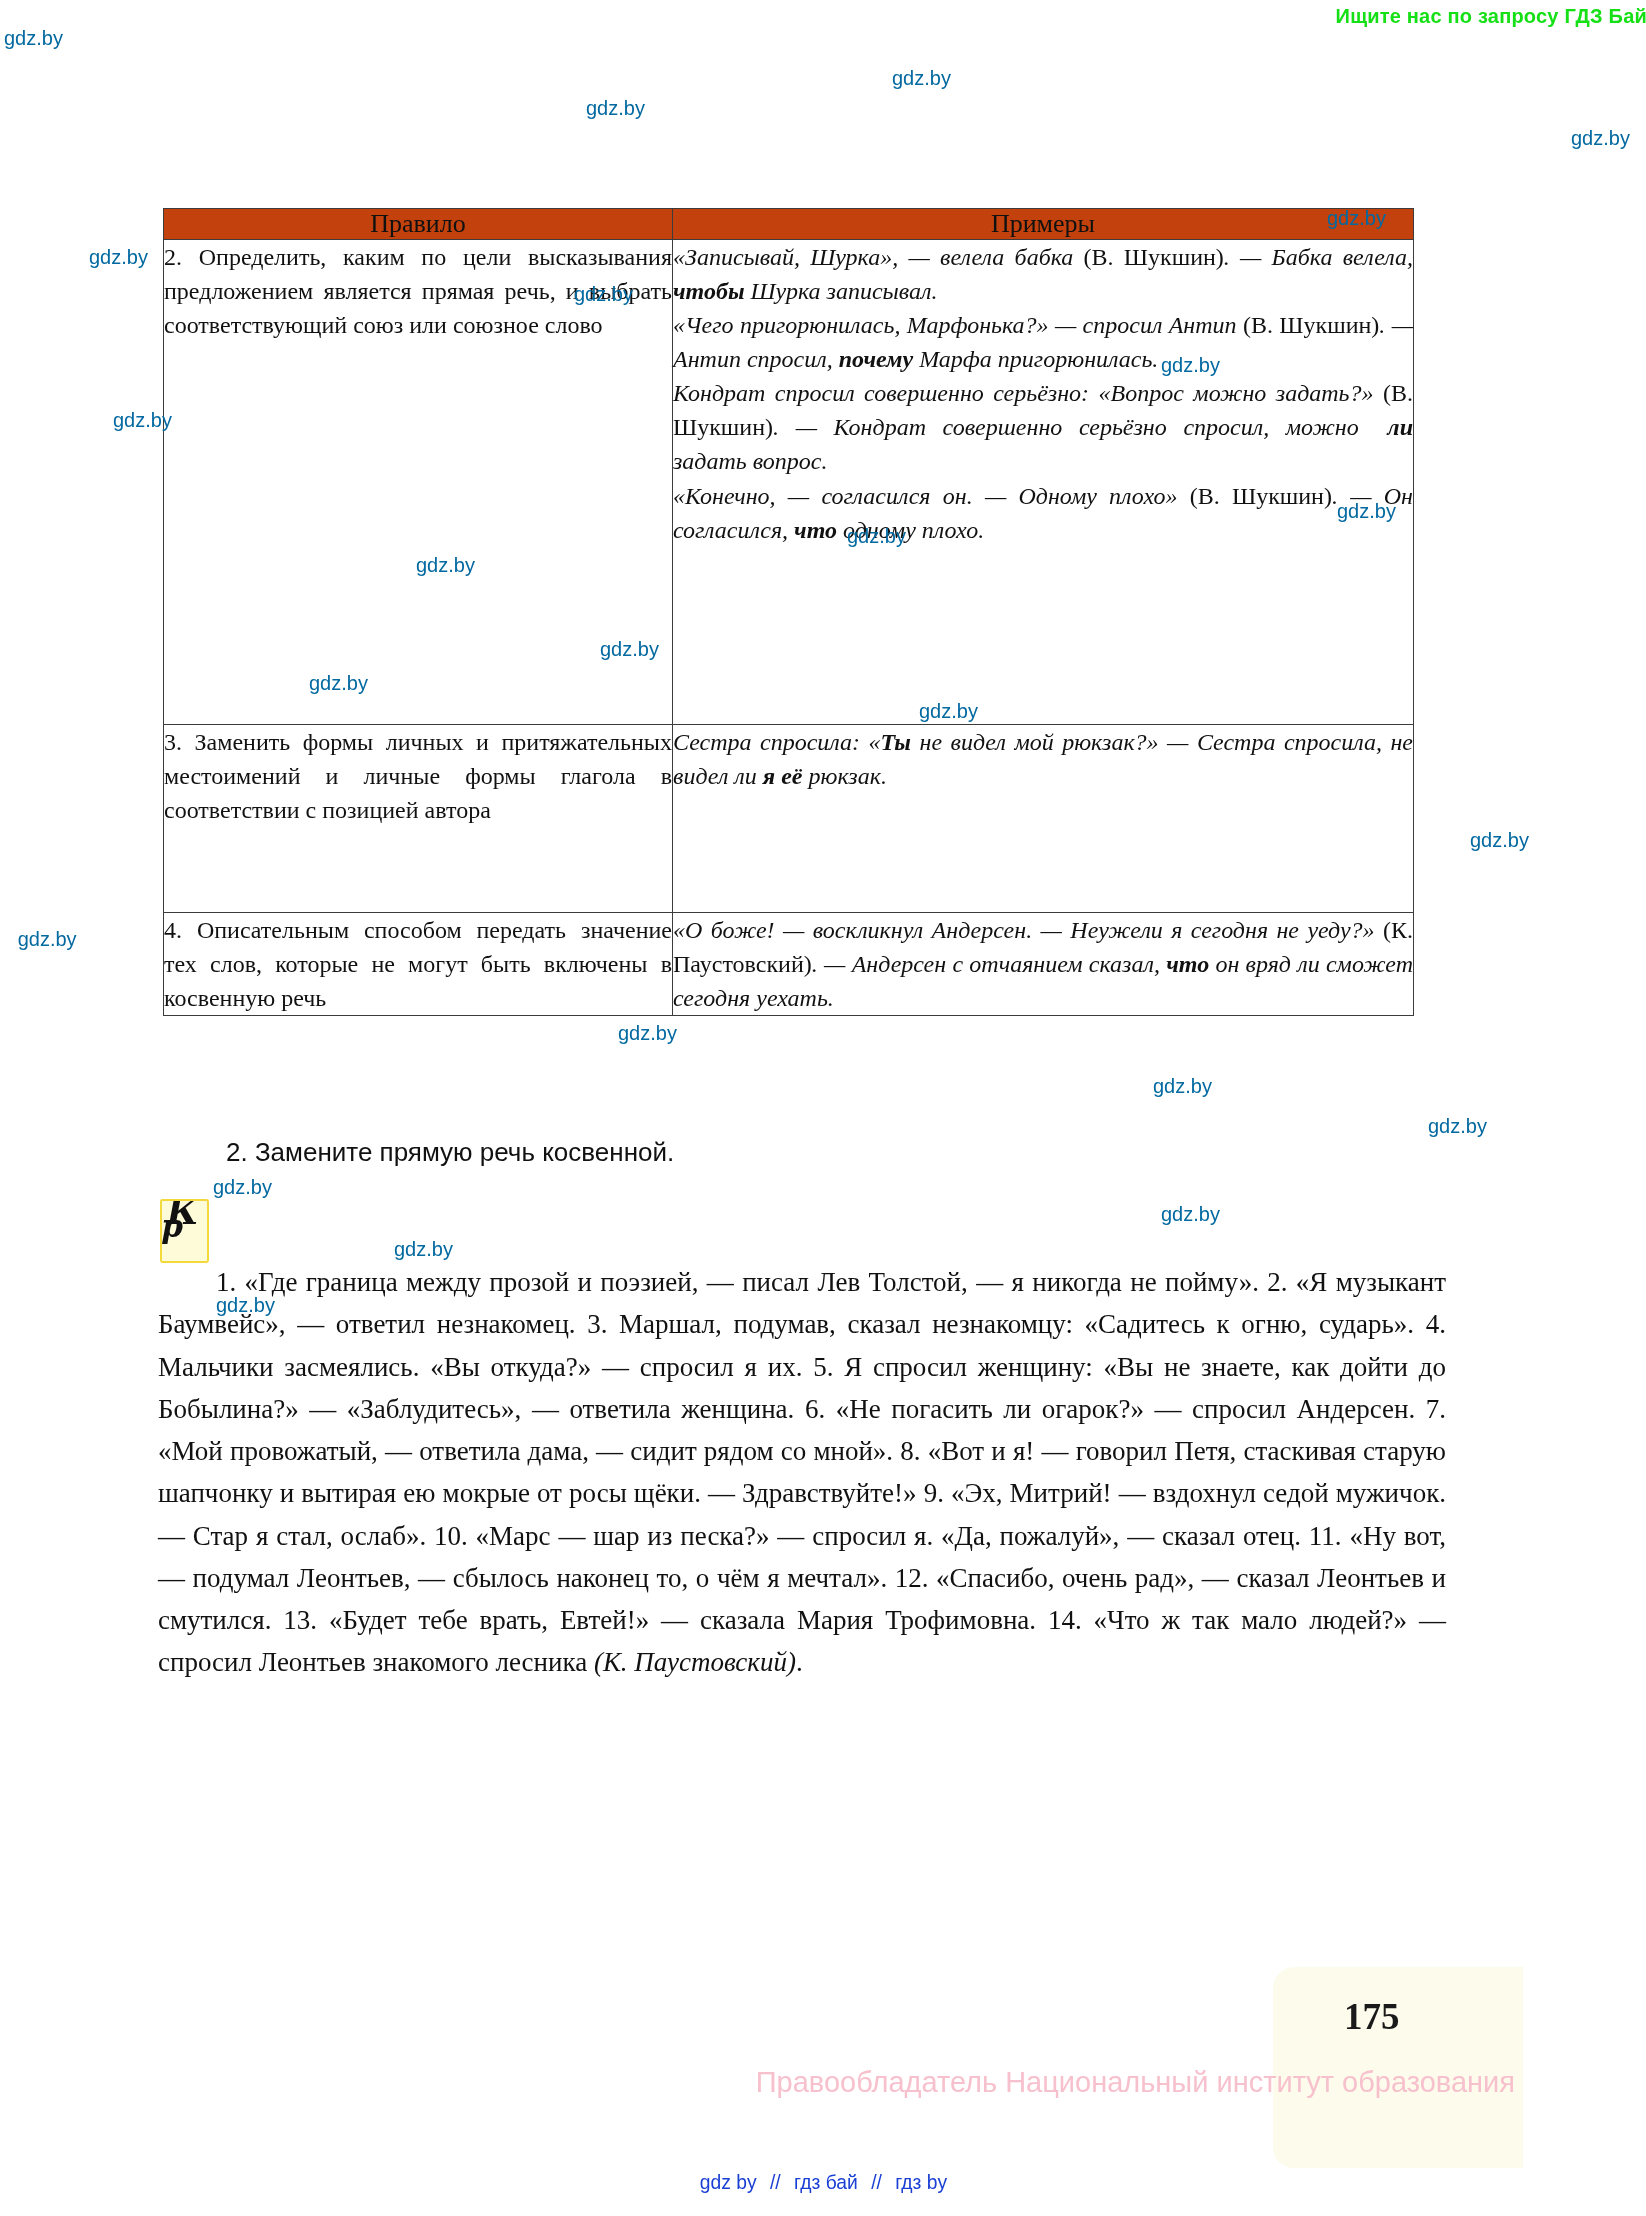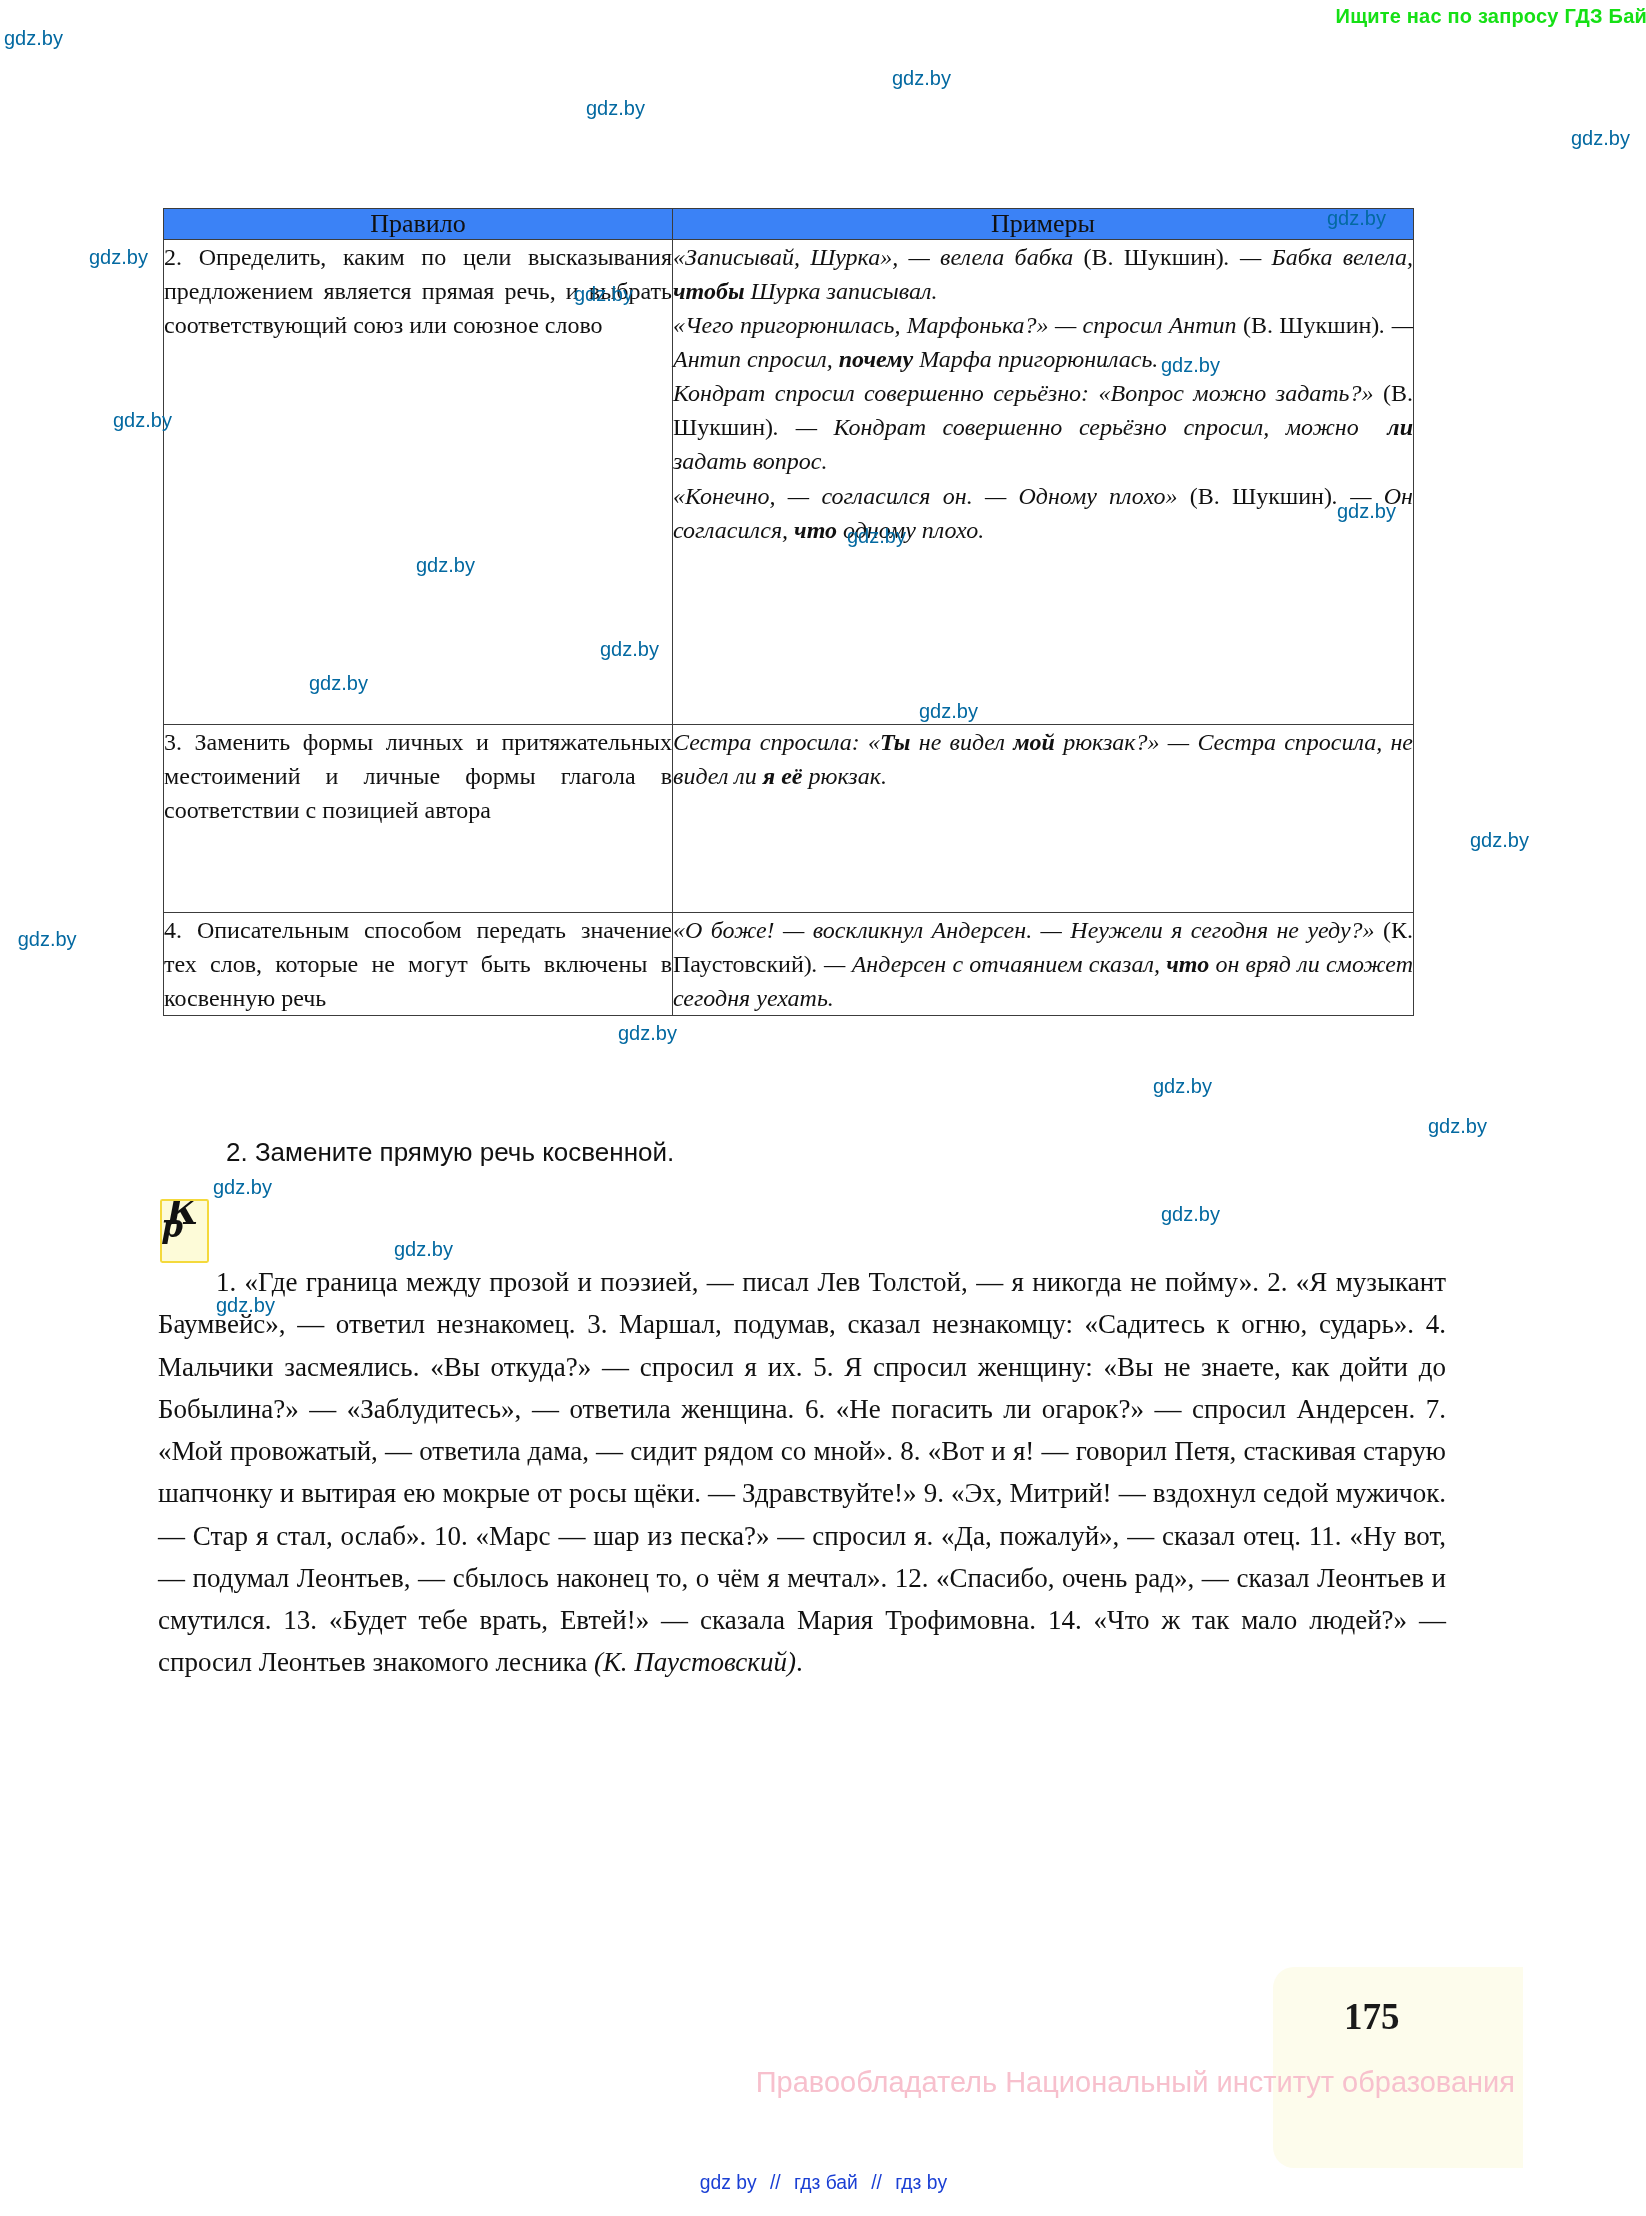--- a/index.html
+++ b/index.html
@@ -61,21 +61,21 @@
   .rules-table th,
   .rules-table td {
     border: 1.6px solid #3c3c3c;
     vertical-align: top;
     padding: 0;
   }
   .rules-table col.c-rule { width: 509px; }
   .rules-table col.c-ex  { width: 741px; }
 
   .th-cell {
-    background: #3b82f6;
+    background: #c2410c;
     text-align: center;
     font-size: 26px;
     padding: 14.5px 0 16px 0;
     color: #111;
     font-weight: normal;
   }
 
   .rule-cell {
     padding: 13px 19.3px 17.7px 19.3px;
     font-size: 24px;
@@ -213,21 +213,21 @@
       <td class="ex-cell row2-ex">
           <p><span>«Записывай, Шурка», — велела бабка </span><span class="author">(В. Шукшин)</span><span>. — Бабка велела, </span><span style="font-weight: bold;">чтобы</span><span> Шурка записывал.</span></p>
           <p><span>«Чего пригорюнилась, Марфонька?» — спро­сил Антип </span><span class="author">(В. Шукшин)</span><span>. — Антип спро­сил, </span><span style="font-weight: bold;">почему</span><span> Марфа пригорюнилась.</span></p>
           <p><span>Кондрат спросил совершенно серьёзно: «Во­прос можно задать?» </span><span class="author">(В. Шукшин)</span><span>. — Конд­рат совершенно серьёзно спросил, можно </span><span style="font-weight: bold; margin-left: 12px;">ли</span><span> задать вопрос.</span></p>
           <p><span>«Конечно, — согласился он. — Одному пло­хо» </span><span class="author">(В. Шукшин)</span><span>. — Он согласился, </span><span style="font-weight: bold;">что</span><span> одному плохо.</span></p>
         </td>
     </tr>
     <tr>
       <td class="rule-cell">3. Заменить формы личных и притяжательных местоиме­ний и личные формы глагола в соответствии с позицией автора</td>
       <td class="ex-cell row3-ex">
-          <p><span>Сестра спросила: «</span><span style="font-weight: bold;">Ты</span><span> не видел </span><span style="font-weight: bold; margin-top: 40px;">мой</span><span> рюк­зак?» — Сестра спросила, не видел ли </span><span style="font-weight: bold;">я</span><span> </span><span style="font-weight: bold;">её</span><span> рюкзак.</span></p>
+          <p><span>Сестра спросила: «</span><span style="font-weight: bold;">Ты</span><span> не видел </span><span style="font-weight: normal; margin-top: 40px;">мой</span><span> рюк­зак?» — Сестра спросила, не видел ли </span><span style="font-weight: bold;">я</span><span> </span><span style="font-weight: bold;">её</span><span> рюкзак.</span></p>
         </td>
     </tr>
     <tr>
       <td class="rule-cell">4. Описательным способом передать значение тех слов, которые не могут быть вклю­чены в косвенную речь</td>
       <td class="ex-cell">
           <p><span>«О боже! — воскликнул Андерсен. — Неуже­ли я сегодня не уеду?» </span><span class="author">(К. Паустовский)</span><span>. — Андерсен с отчаянием сказал, </span><span style="font-weight: bold;">что</span><span> он вряд ли сможет сегодня уехать.</span></p>
         </td>
     </tr>
   </tbody>
 </table>

